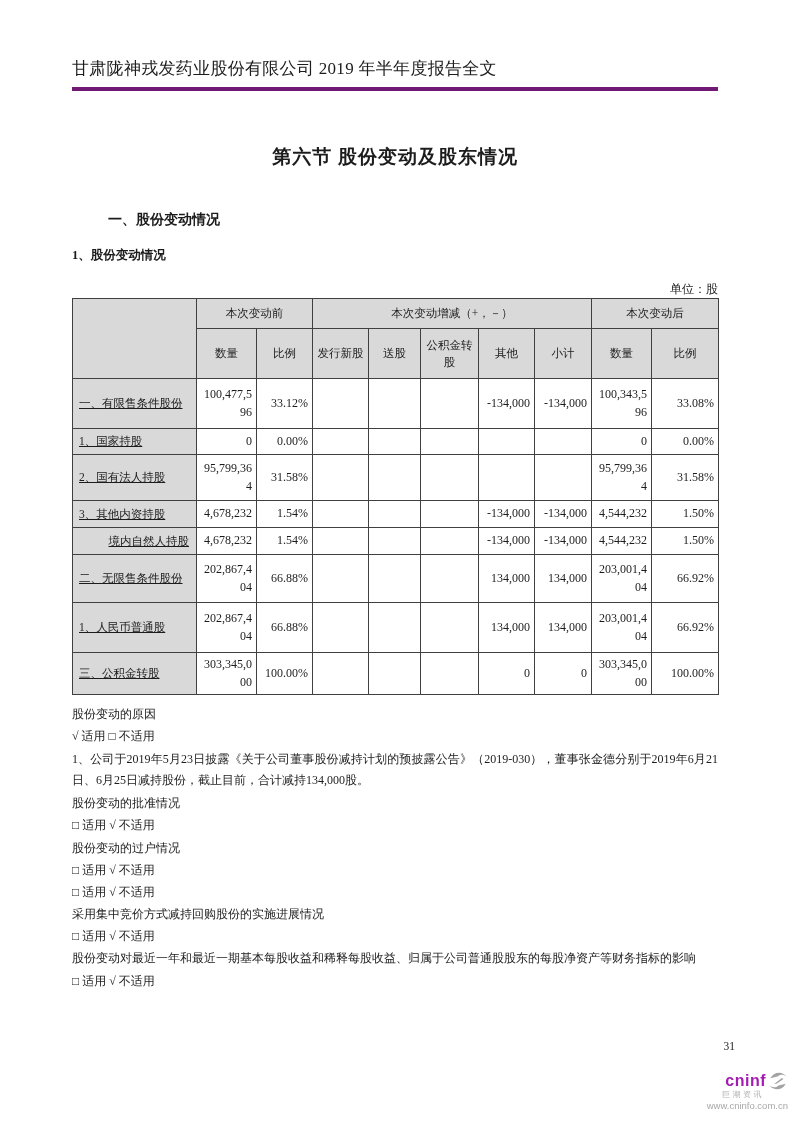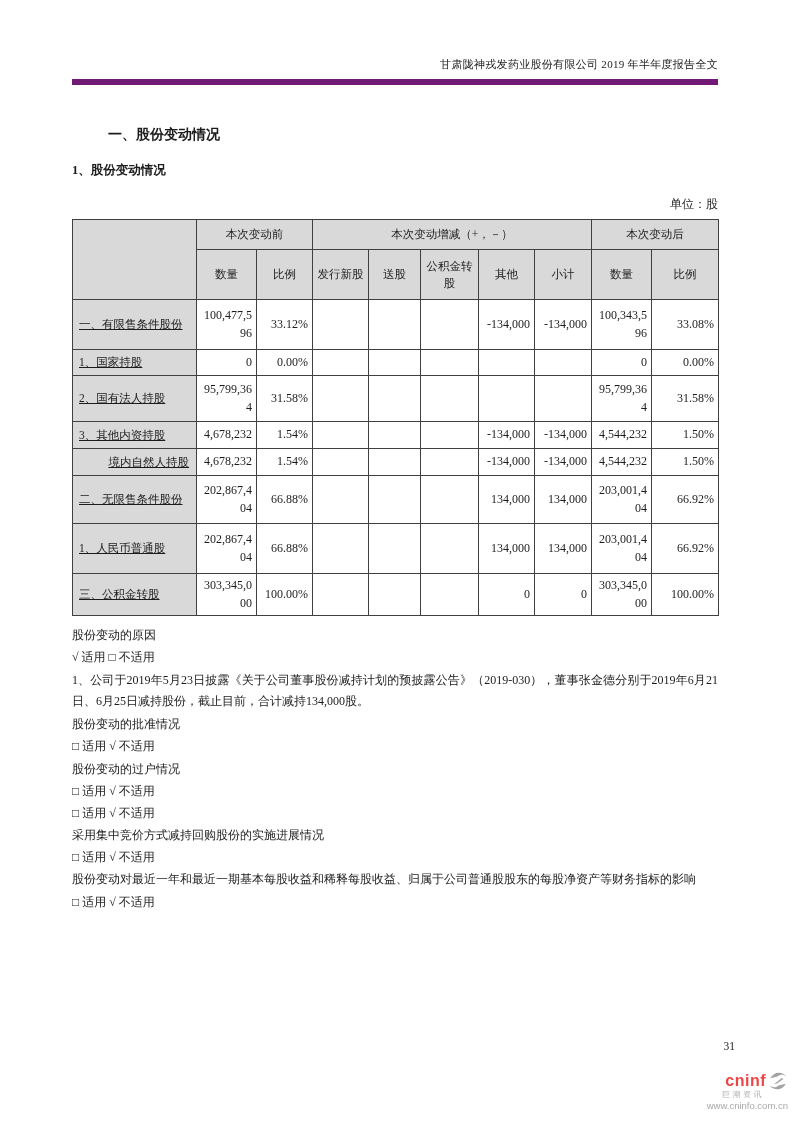--- a/index.html
+++ b/index.html
@@ -12,33 +12,33 @@
   html,body{background:#fff;}
   body{font-family:"Liberation Serif","DejaVu Serif",serif;color:var(--ink);}
   .page{
     position:relative;
     width:793px;height:1122px;
     margin:0 auto;background:#fff;overflow:hidden;
     padding:57px 75px 0 72px;
   }
   
   .doc-header{
-    text-align:right;font-size:11px;letter-spacing:.3px;
-    padding-bottom:7px;border-bottom:6px solid #701a75;
+    text-align:left;font-size:17px;letter-spacing:.3px;
+    padding-bottom:7px;border-bottom:4px solid #701a75;
   }
   .doc-title{
     margin-top:53px;text-align:center;
     font-size:19px;font-weight:bold;letter-spacing:1px;
   }
   .sec-heading{margin-top:41px;font-size:14px;font-weight:bold;margin-left:36px;}
   .subsec-heading{margin-top:18px;font-size:12.5px;font-weight:bold;}
   .unit-label{margin-top:17px;text-align:right;font-size:12px;}
   
   table.share{
-    margin-top:6px;width:646px;border-collapse:collapse;table-layout:fixed;border-radius:16px;
+    width:646px;border-collapse:collapse;table-layout:fixed;border-radius:16px;
   }
   table.share th,table.share td{
     border:1px solid var(--border);
     vertical-align:middle;
     font-weight:normal;
     line-height:1.45;
     overflow:hidden;
   }
   table.share th{
     background:var(--shade);
@@ -73,34 +73,35 @@
     position:absolute;top:1040px;right:58px;
     font-size:11.5px;
   }
   .cninfo-logo{
     position:absolute;top:1072px;right:5px;width:110px;
     text-align:right;color:var(--logo);line-height:1.1;
   }
   .logo-row{display:flex;align-items:center;justify-content:flex-end;gap:2px;}
   .logo-name{
     font-family:"Liberation Sans","DejaVu Sans",sans-serif;
-    font-weight:bold;font-size:16px;letter-spacing:.5px;color:#ef4444;
+    font-weight:bold;font-size:16px;letter-spacing:.5px;color:#a21caf;
   }
   .logo-sub{font-size:8px;letter-spacing:2.5px;margin:1px 24px 1px 0;color:#b0b0b0;}
   .logo-url{font-family:"Liberation Sans","DejaVu Sans",sans-serif;font-size:9.5px;color:#a8a8a8;}
 </style>
 </head>
 <body>
 
 <div class="page">
 
   <div class="doc-header">
     <span>甘肃陇神戎发药业股份有限公司 2019 年半年度报告全文</span>
   </div>
 
+  <div class="doc-title">第六节 股份变动及股东情况</div>
 
   <div class="sec-heading">一、股份变动情况</div>
 
   <div class="subsec-heading">1、股份变动情况</div>
 
   <div class="unit-label">单位：股</div>
 
   <table class="share">
     <colgroup>
       <col style="width:124px">

